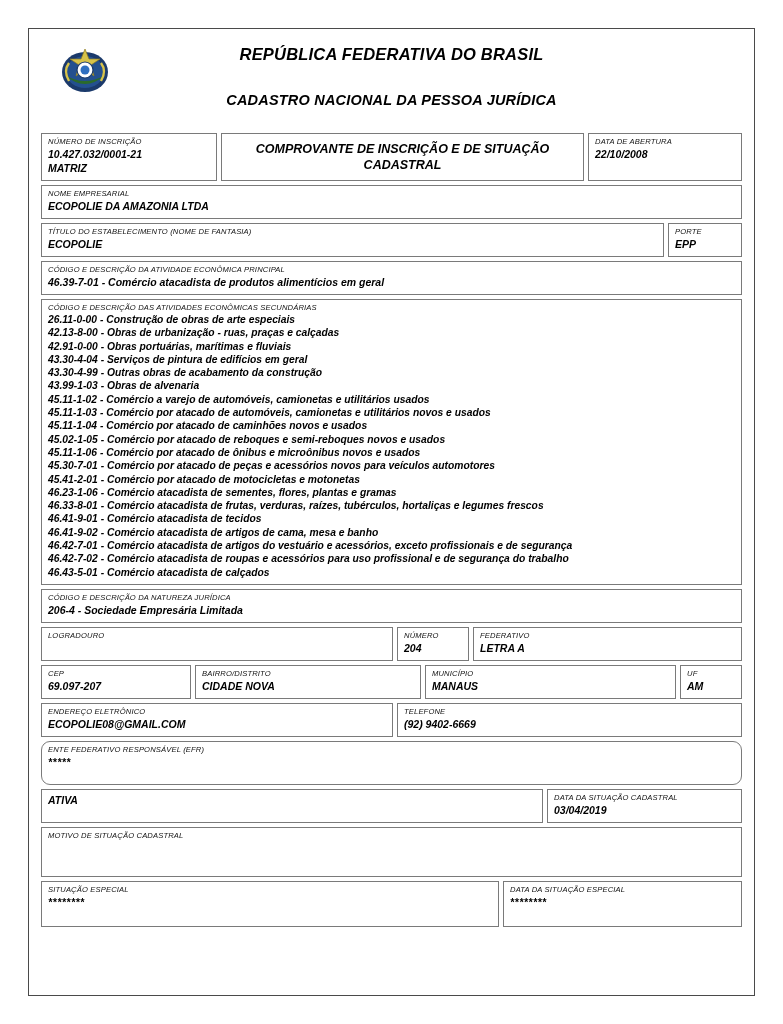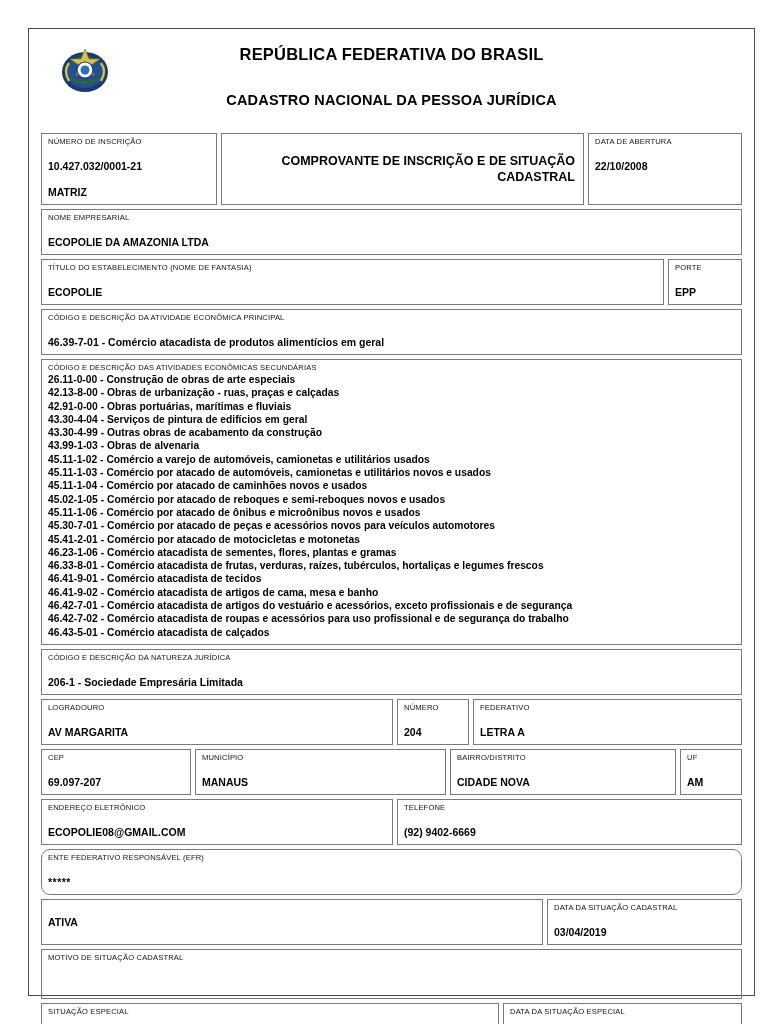--- a/index.html
+++ b/index.html
@@ -19,20 +19,21 @@
     box-sizing: border-box;
     padding: 28px 28px 18px 28px;
   }
   .outer-frame {
     border: 1px solid #4a4a4a;
     box-sizing: border-box;
     width: 727px;
     height: 968px;
     padding: 10px 12px 28px 12px;
     position: relative;
+    font-style: italic;
   }
   .header {
     position: relative;
     height: 94px;
   }
   .brasao {
     position: absolute;
     left: 18px;
     top: 6px;
     width: 52px;
@@ -71,33 +72,33 @@
     font-size: 7.6px;
     line-height: 10px;
     color: #111;
     letter-spacing: 0.15px;
     white-space: nowrap;
   }
   .val {
     font-size: 10.5px;
     font-weight: bold;
     line-height: 13px;
-    margin-top: 13px;
+    margin-top: 1px;
   }
   .spacer {
     height: 4px;
   }
   .top-row .cell {
     min-height: 40px;
   }
   .doc-type {
     display: flex;
     align-items: center;
     justify-content: center;
-    text-align: right;
+    text-align: center;
     font-size: 12.5px;
     font-weight: bold;
     line-height: 16px;
     padding: 4px 8px;
   }
   .cnae-item {
     font-size: 10.3px;
     font-weight: bold;
     line-height: 13.3px;
   }
@@ -206,56 +207,55 @@
           <div class="cnae-item">46.43-5-01 - Comércio atacadista de calçados</div>
         </div>
       </div>
     </div>
 
     <div class="spacer"></div>
 
     <div class="row">
       <div class="cell w-full">
         <div class="lbl">CÓDIGO E DESCRIÇÃO DA NATUREZA JURÍDICA</div>
-        <div class="val">206-1 - Sociedade Empresária Limitada</div>
+        <div class="val">206-4 - Sociedade Empresária Limitada</div>
       </div>
     </div>
 
     <div class="spacer"></div>
 
     <div class="row">
       <div class="cell" style="width:352px">
         <div class="lbl">LOGRADOURO</div>
-        <div class="val">AV MARGARITA</div>
       </div>
       <div class="cell" style="width:72px">
         <div class="lbl">NÚMERO</div>
         <div class="val">204</div>
       </div>
       <div class="cell" style="flex:1">
         <div class="lbl">FEDERATIVO</div>
         <div class="val">LETRA A</div>
       </div>
     </div>
 
     <div class="spacer"></div>
 
     <div class="row">
       <div class="cell" style="width:150px">
         <div class="lbl">CEP</div>
         <div class="val">69.097-207</div>
       </div>
-      <div class="cell" style="flex:1">
-        <div class="lbl">MUNICÍPIO</div>
-        <div class="val">MANAUS</div>
-      </div>
       <div class="cell" style="width:226px">
         <div class="lbl">BAIRRO/DISTRITO</div>
         <div class="val">CIDADE NOVA</div>
       </div>
+      <div class="cell" style="flex:1">
+        <div class="lbl">MUNICÍPIO</div>
+        <div class="val">MANAUS</div>
+      </div>
       <div class="cell" style="width:62px">
         <div class="lbl">UF</div>
         <div class="val">AM</div>
       </div>
     </div>
 
     <div class="spacer"></div>
 
     <div class="row">
       <div class="cell" style="width:352px">

